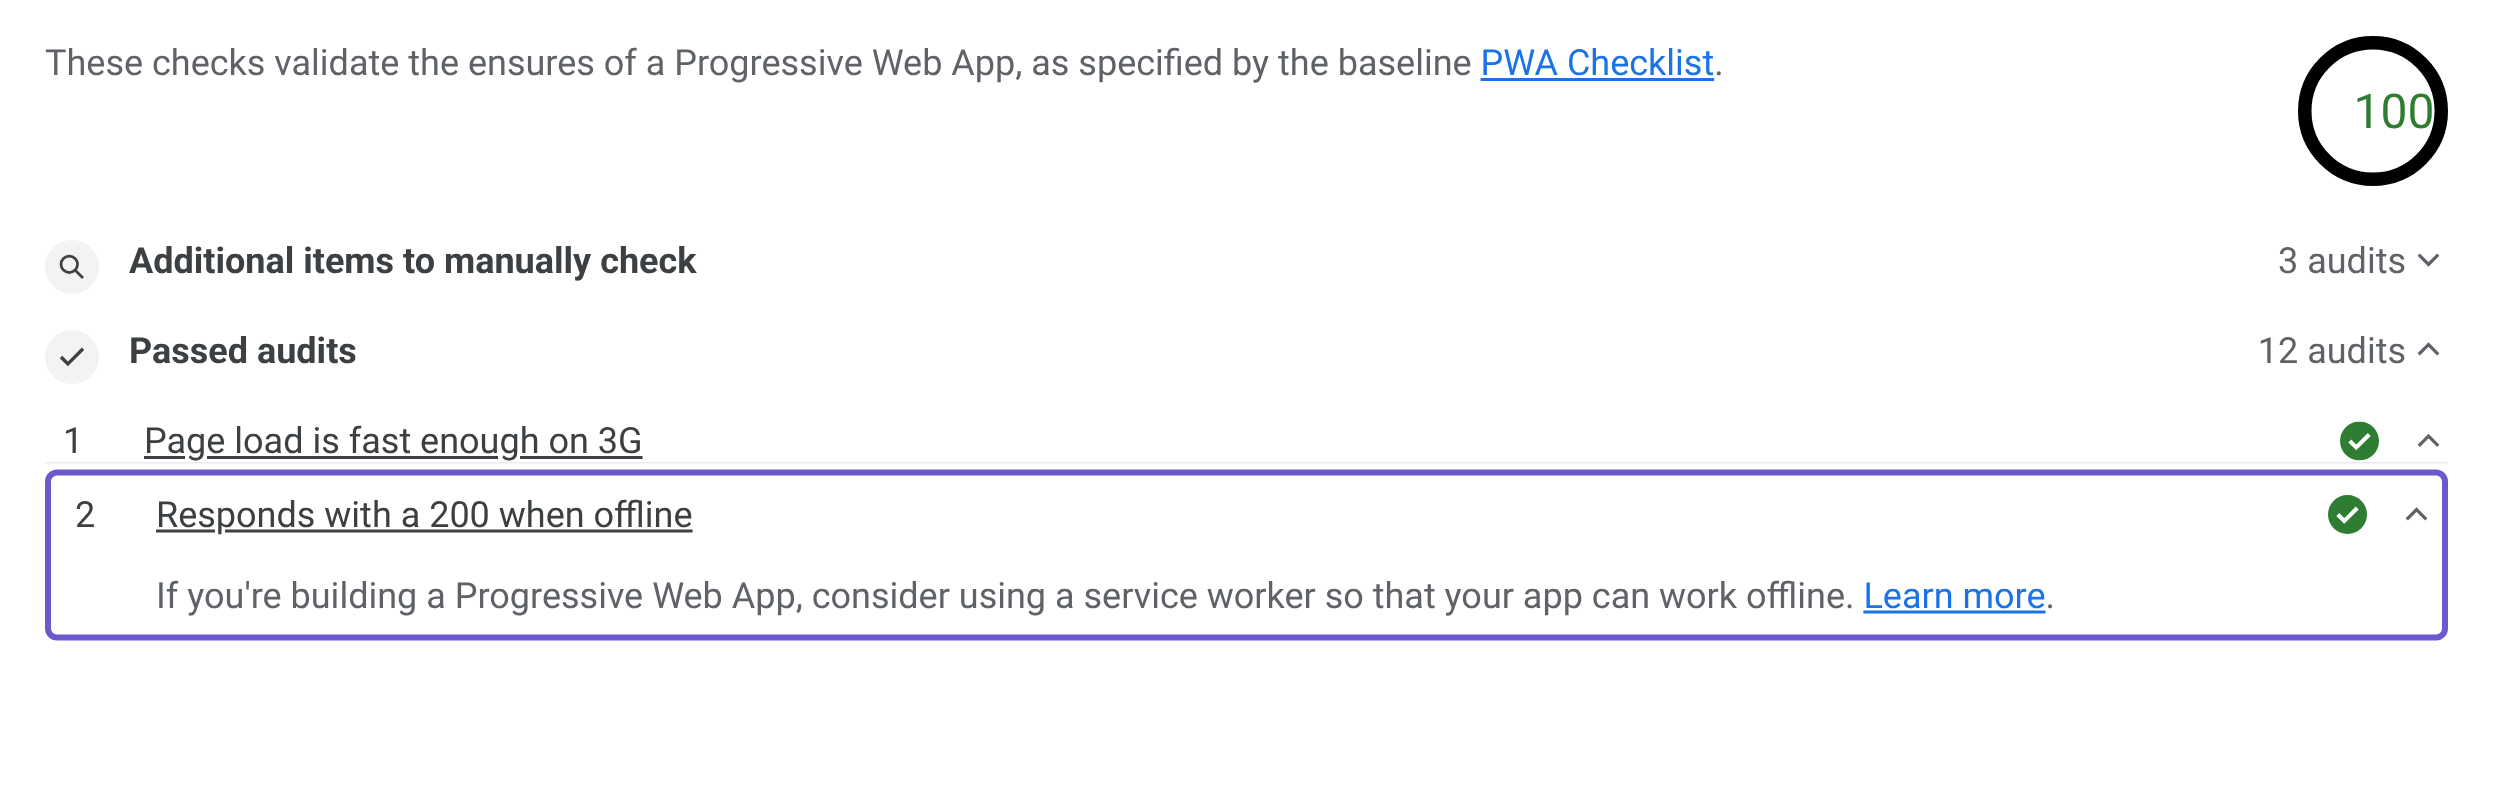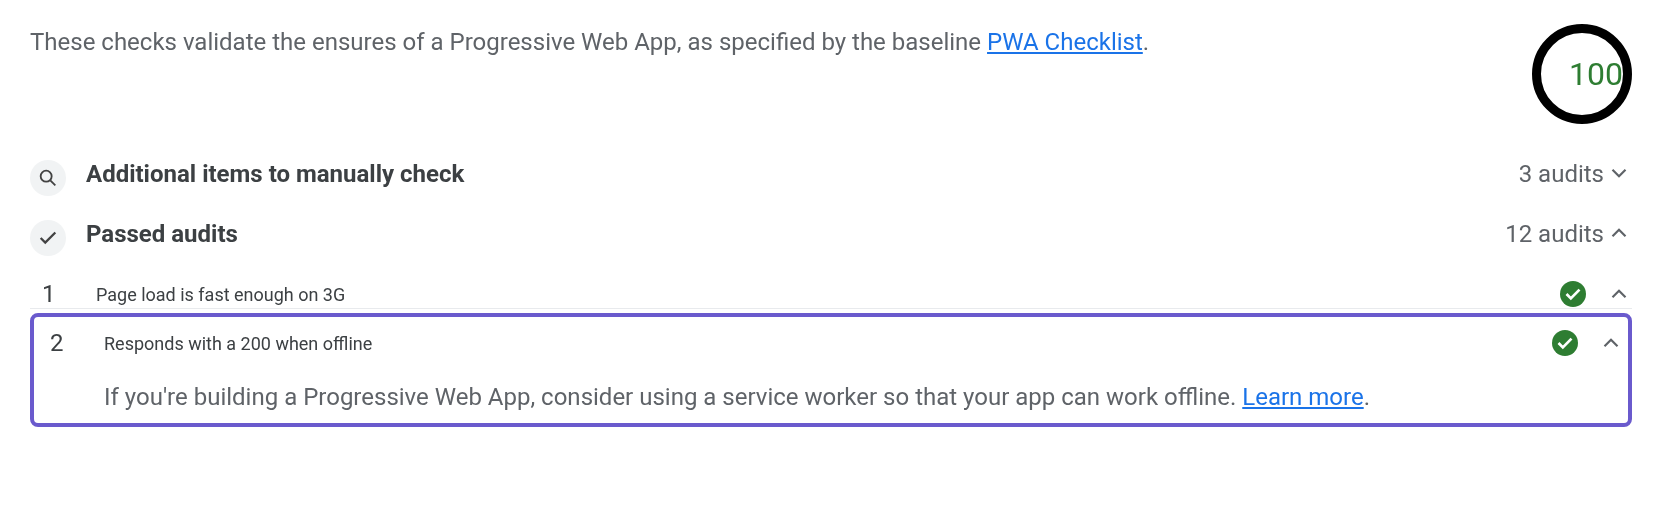--- a/index.html
+++ b/index.html
@@ -100,24 +100,25 @@
     }
     .audit-number {
       width: 56px;
       text-align: left;
       font-size: 24px;
       color: #3c4043;
       padding-left: 12px;
       flex-shrink: 0;
     }
     .audit-title {
-      font-size: 18px;
+      font-size: 24px;
       color: #3c4043;
       flex: 1;
       padding-left: 10px;
+      text-decoration: underline;
     }
     .status-icon {
       width: 26px;
       height: 26px;
       margin-right: 20px;
       flex-shrink: 0;
     }
     .status-pass-svg circle {
       fill: #2e7d32;
     }

